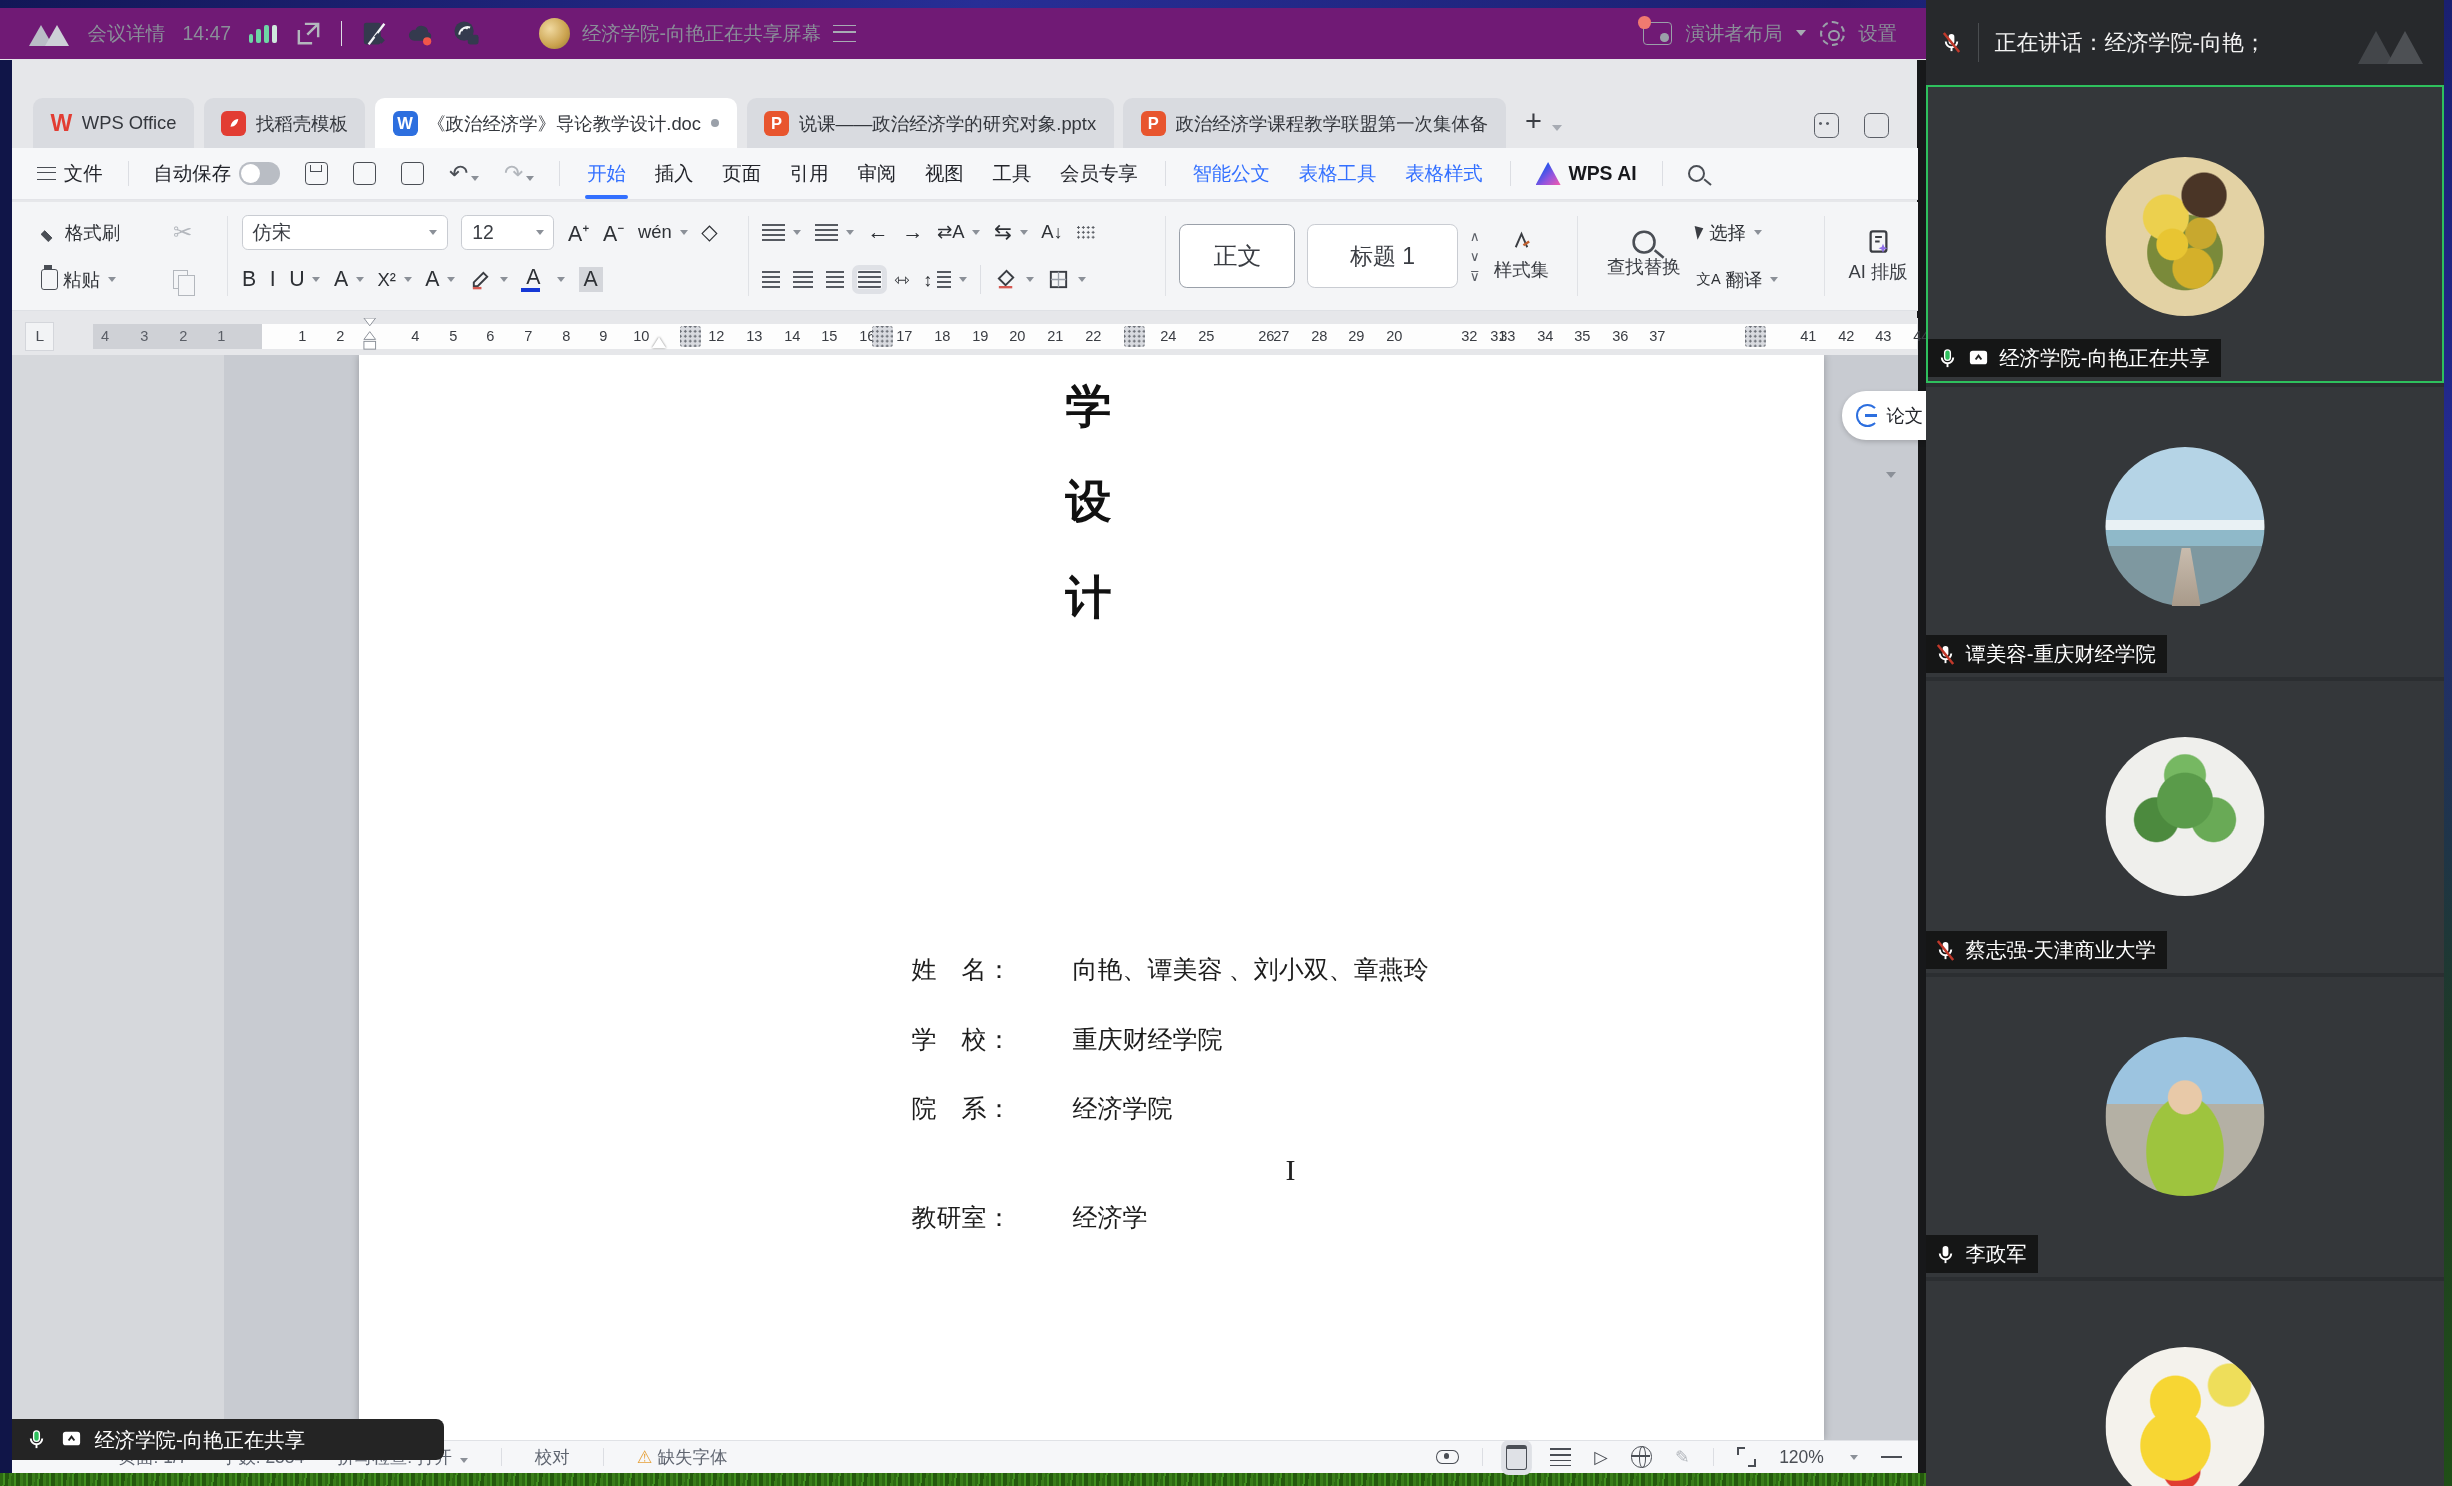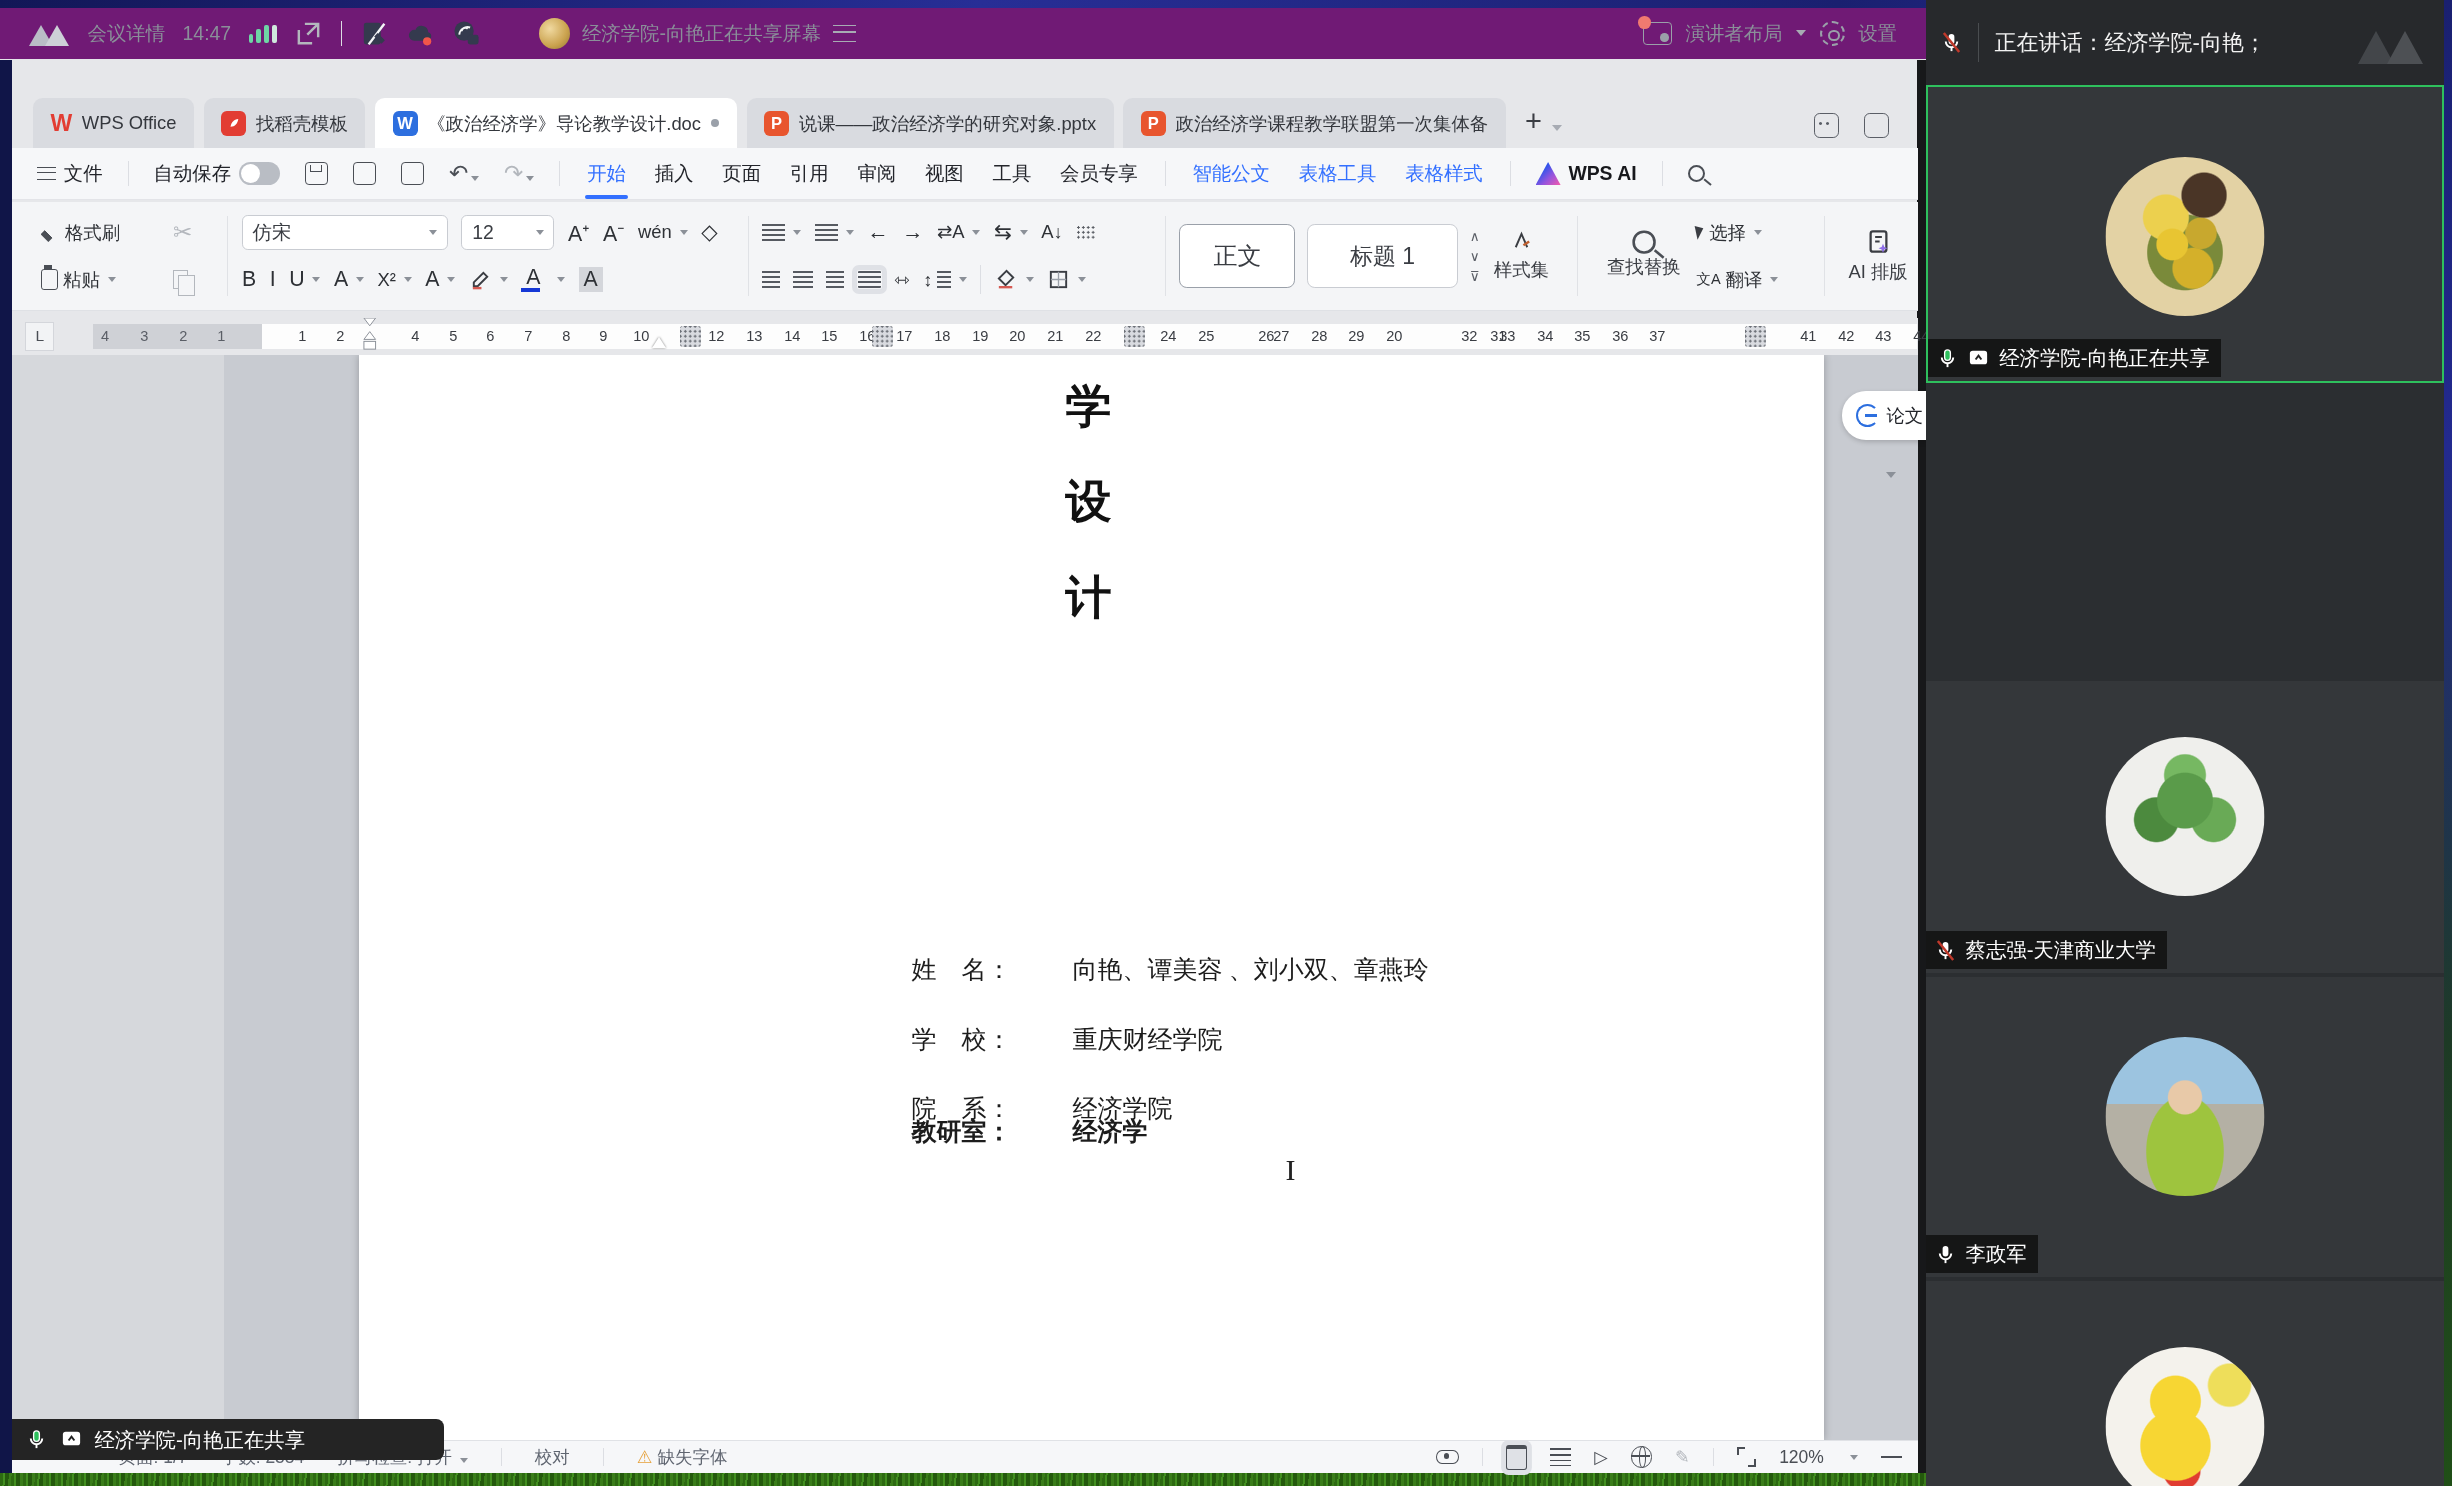--- a/index.html
+++ b/index.html
@@ -588,21 +588,21 @@
       <span class="fvalue">向艳、谭美容 、刘小双、章燕玲</span>
     </div>
     <div class="fieldrow" style="left:553px; top:668px;">
       <span class="flabel">学　校：</span>
       <span class="fvalue">重庆财经学院</span>
     </div>
     <div class="fieldrow" style="left:553px; top:737px;">
       <span class="flabel">院　系：</span>
       <span class="fvalue">经济学院</span>
     </div>
-    <div class="fieldrow" style="left:553px; top:760px;font-weight:bold;">
+    <div class="fieldrow" style="left:553px; top:846px;">
       <span class="flabel">教研室：</span>
       <span class="fvalue">经济学</span>
     </div>
     <span id="doc-cursor">I</span>
   </div>
 </div>
 <div class="abs" id="side-pill">
   <span class="gic"></span>
   <span>论文</span>
 </div>
@@ -672,20 +672,32 @@
         <line x1="12" y1="17" x2="12" y2="21" stroke="#fff" stroke-width="2"></line>
       </svg>
       <svg class="micsvg" viewBox="0 0 24 24">
         <rect x="3" y="4" width="18" height="14" rx="3" fill="#fff"></rect>
         <path d="M9 13l3-4 3 4" fill="none" stroke="#222" stroke-width="2"></path>
       </svg>
       <span>经济学院-向艳正在共享</span>
     </div>
   </div>
 
+  <div class="tile" id="tile-2">
+    <span class="avatar av2"></span>
+    <div class="tile-label">
+      <svg class="micsvg" viewBox="0 0 24 24">
+        <rect x="9" y="3" width="6" height="11" rx="3" fill="#fff"></rect>
+        <path d="M6 11a6 6 0 0 0 12 0" stroke="#fff" stroke-width="2" fill="none"></path>
+        <line x1="12" y1="17" x2="12" y2="21" stroke="#fff" stroke-width="2"></line>
+        <line x1="4" y1="2" x2="20" y2="22" stroke="#c0392b" stroke-width="2.6"></line>
+      </svg>
+      <span>谭美容-重庆财经学院</span>
+    </div>
+  </div>
 
   <div class="tile" id="tile-3">
     <span class="avatar av3"></span>
     <div class="tile-label">
       <svg class="micsvg" viewBox="0 0 24 24">
         <rect x="9" y="3" width="6" height="11" rx="3" fill="#fff"></rect>
         <path d="M6 11a6 6 0 0 0 12 0" stroke="#fff" stroke-width="2" fill="none"></path>
         <line x1="12" y1="17" x2="12" y2="21" stroke="#fff" stroke-width="2"></line>
         <line x1="4" y1="2" x2="20" y2="22" stroke="#c0392b" stroke-width="2.6"></line>
       </svg>

